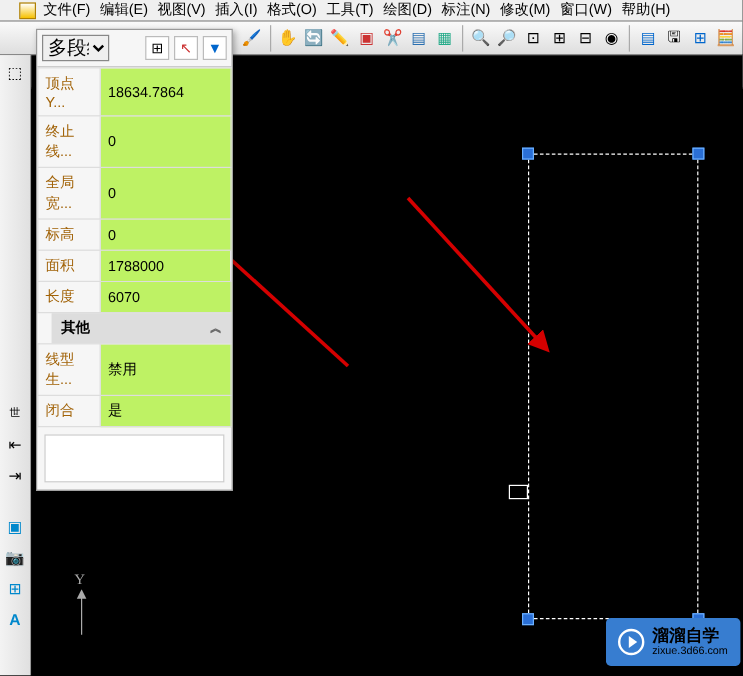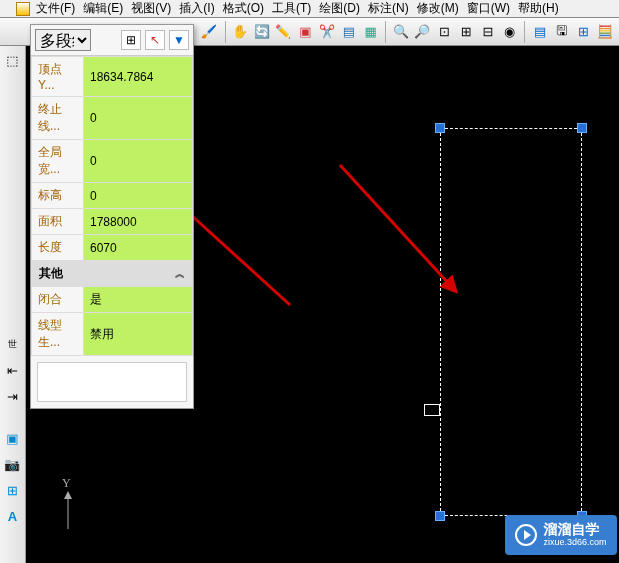--- a/index.html
+++ b/index.html
@@ -102,20 +102,21 @@
       justify-content: center;
       background: #fff;
     }
     .prop-title {
       background: #ddd;
       padding: 4px 8px;
       font-weight: bold;
       display: flex;
       justify-content: space-between;
       align-items: center;
+      margin-left: 12px;
     }
     .prop-title .chev { font-size: 10px; color: #666; }
     .prop-table { width: 100%; border-collapse: collapse; }
     .prop-table td {
       border: 1px solid #ddd;
       padding: 4px 6px;
       font-size: 12px;
       height: 25px;
     }
     .prop-table td:first-child {
@@ -179,21 +180,21 @@
       position: absolute;
       right: 2px;
       bottom: 8px;
       width: 112px;
       height: 40px;
       background: #377dd0;
       border-radius: 4px;
       display: flex;
       align-items: center;
       justify-content: center;
-      color: #ffffff;
+      color: #000000;
       font-size: 12px;
       gap: 6px;
       z-index: 5;
     }
     .watermark .play {
       width: 22px; height: 22px;
       border: 2px solid #fff;
       border-radius: 50%;
       display: flex;
       align-items: center;
@@ -338,26 +339,26 @@
         </tr>
   </tbody>
     </table>
   <div class="prop-title">
     <span>其他</span>
     <span class="chev">︽</span>
   </div>
   <table class="prop-table">
     <tbody>
         <tr>
+          <td>线型生...</td>
+          <td>禁用</td>
+        </tr>
+    <tr>
           <td>闭合</td>
           <td>是</td>
-        </tr>
-    <tr>
-          <td>线型生...</td>
-          <td>禁用</td>
         </tr>
   </tbody>
     </table>
   <div class="bottom-box"></div>
 </div>
 
 <svg class="arrow" style="left:170px; top:195px;" width="130" height="120">
   <defs>
       <marker id="ah1" markerWidth="10" markerHeight="10" refX="2" refY="3" orient="auto">
         <polygon points="0,0 6,3 0,6" fill="#d40000"></polygon>

